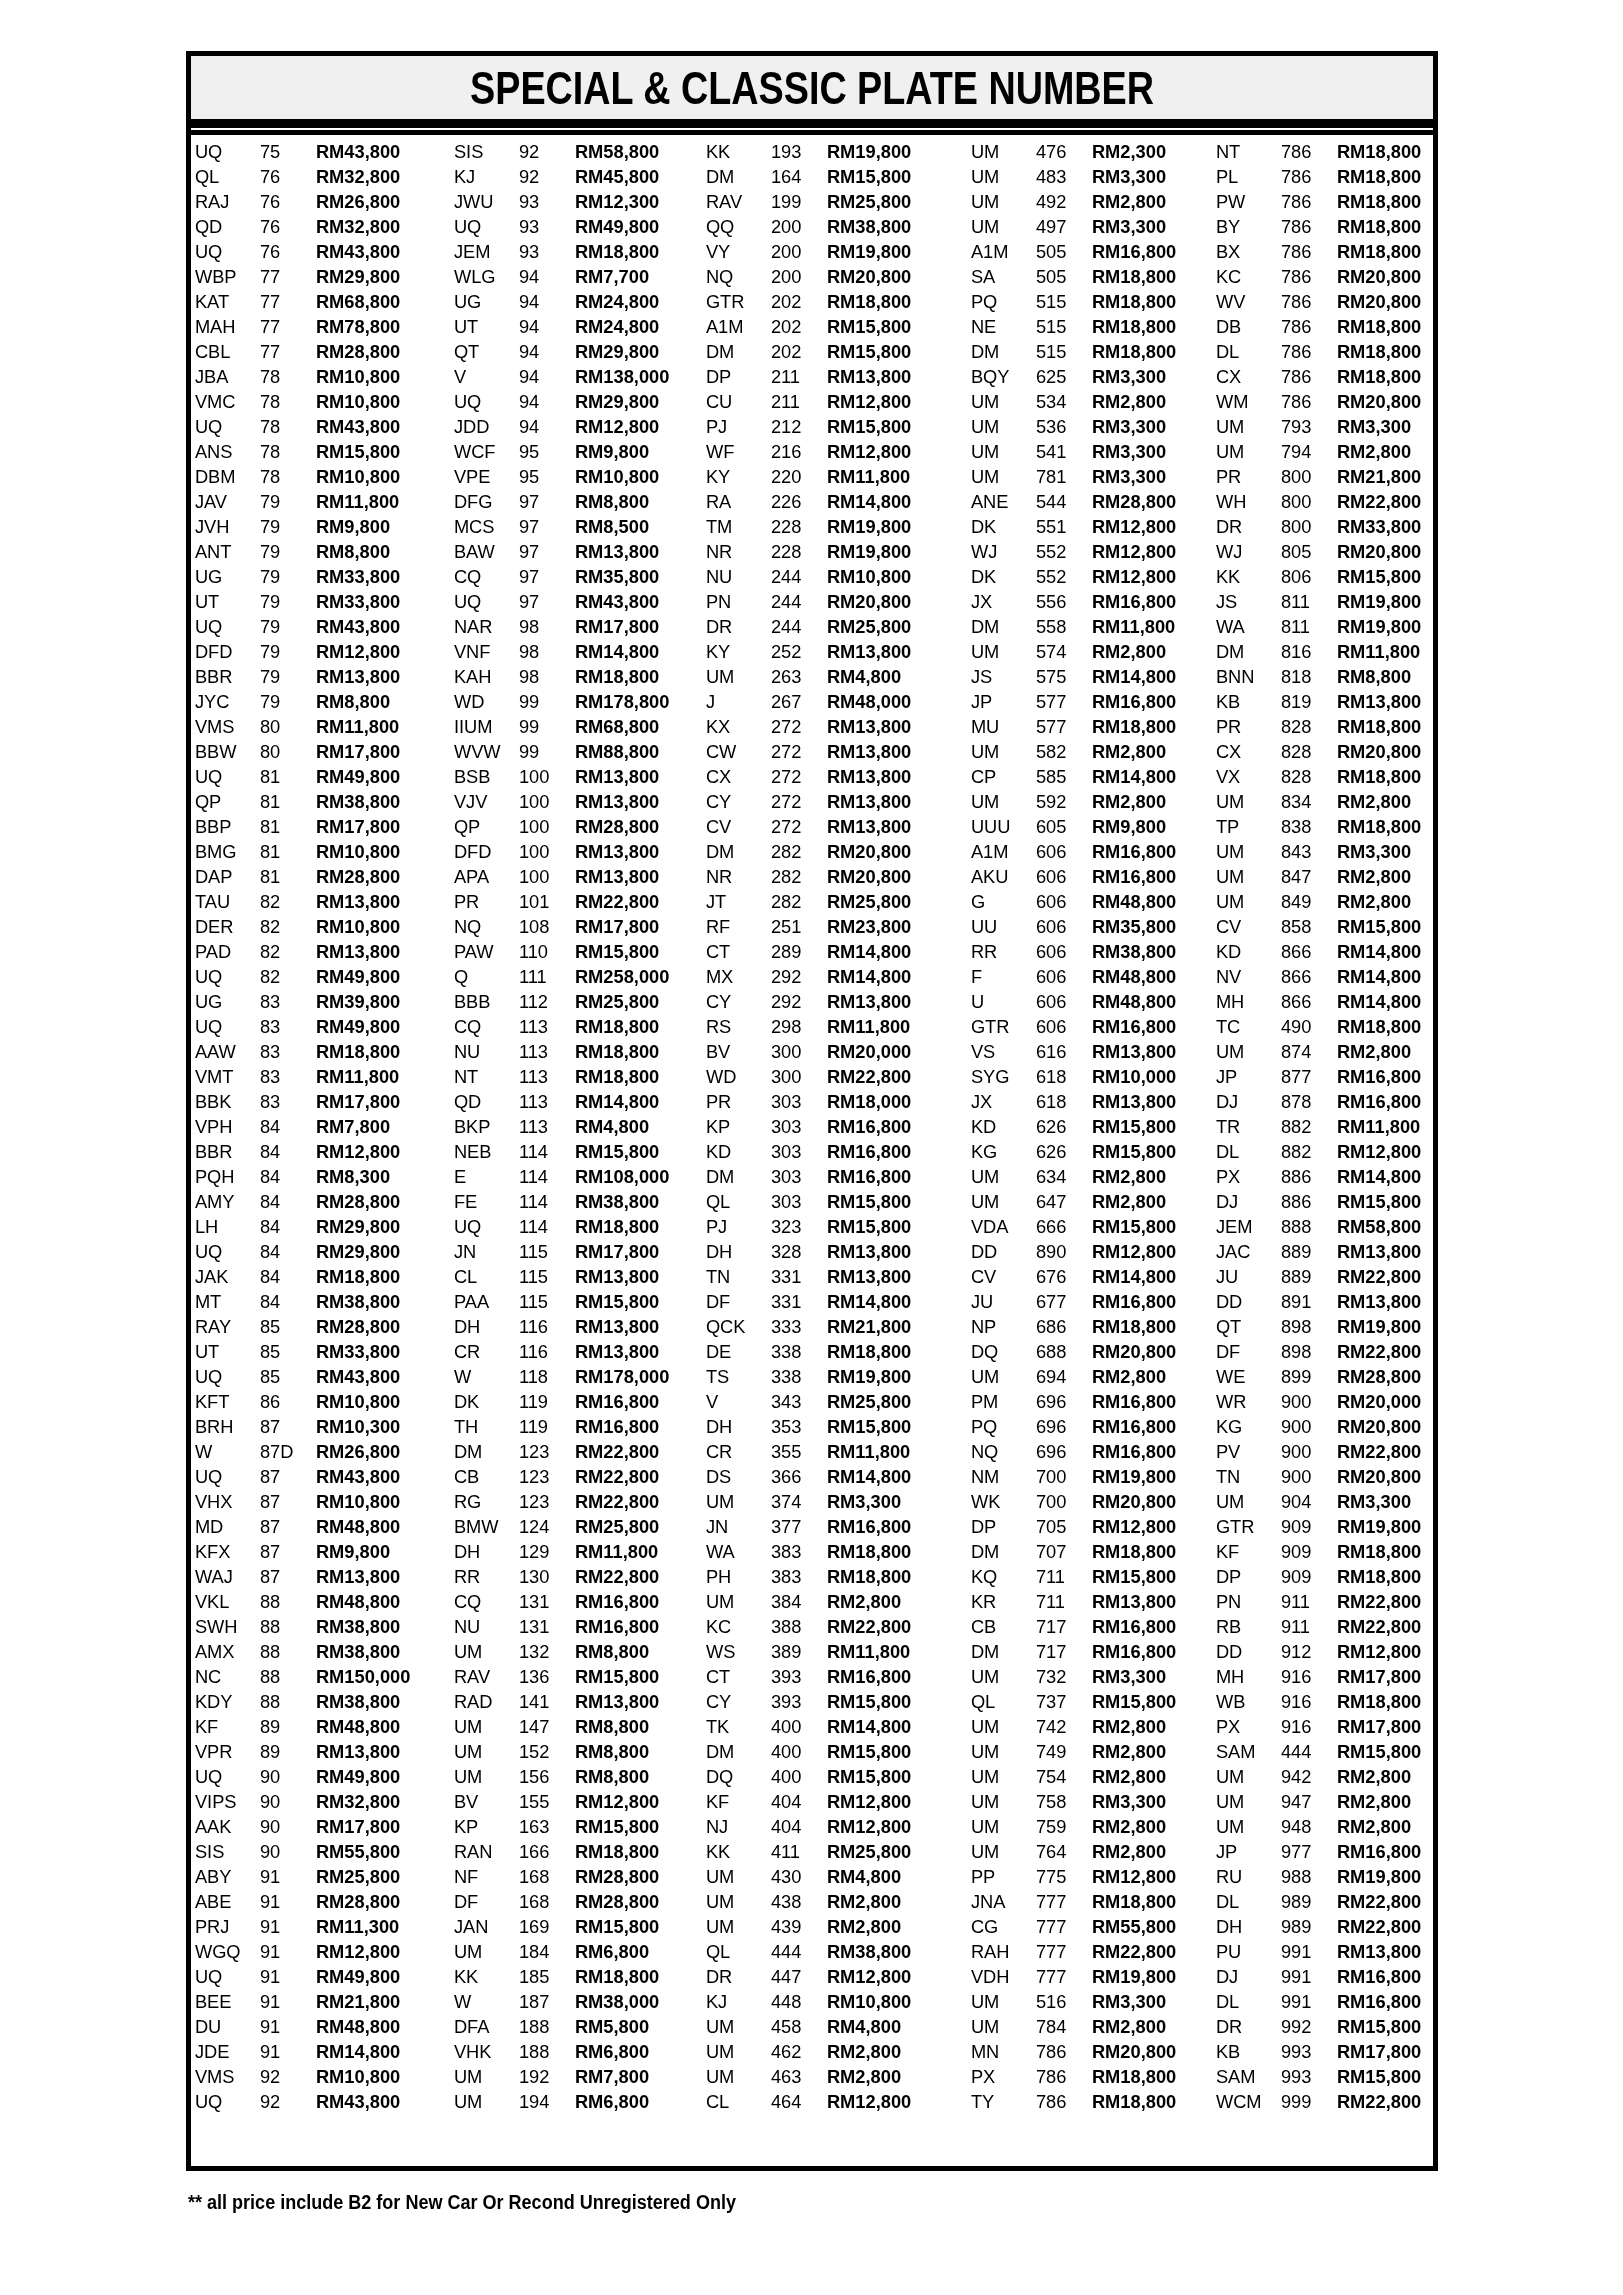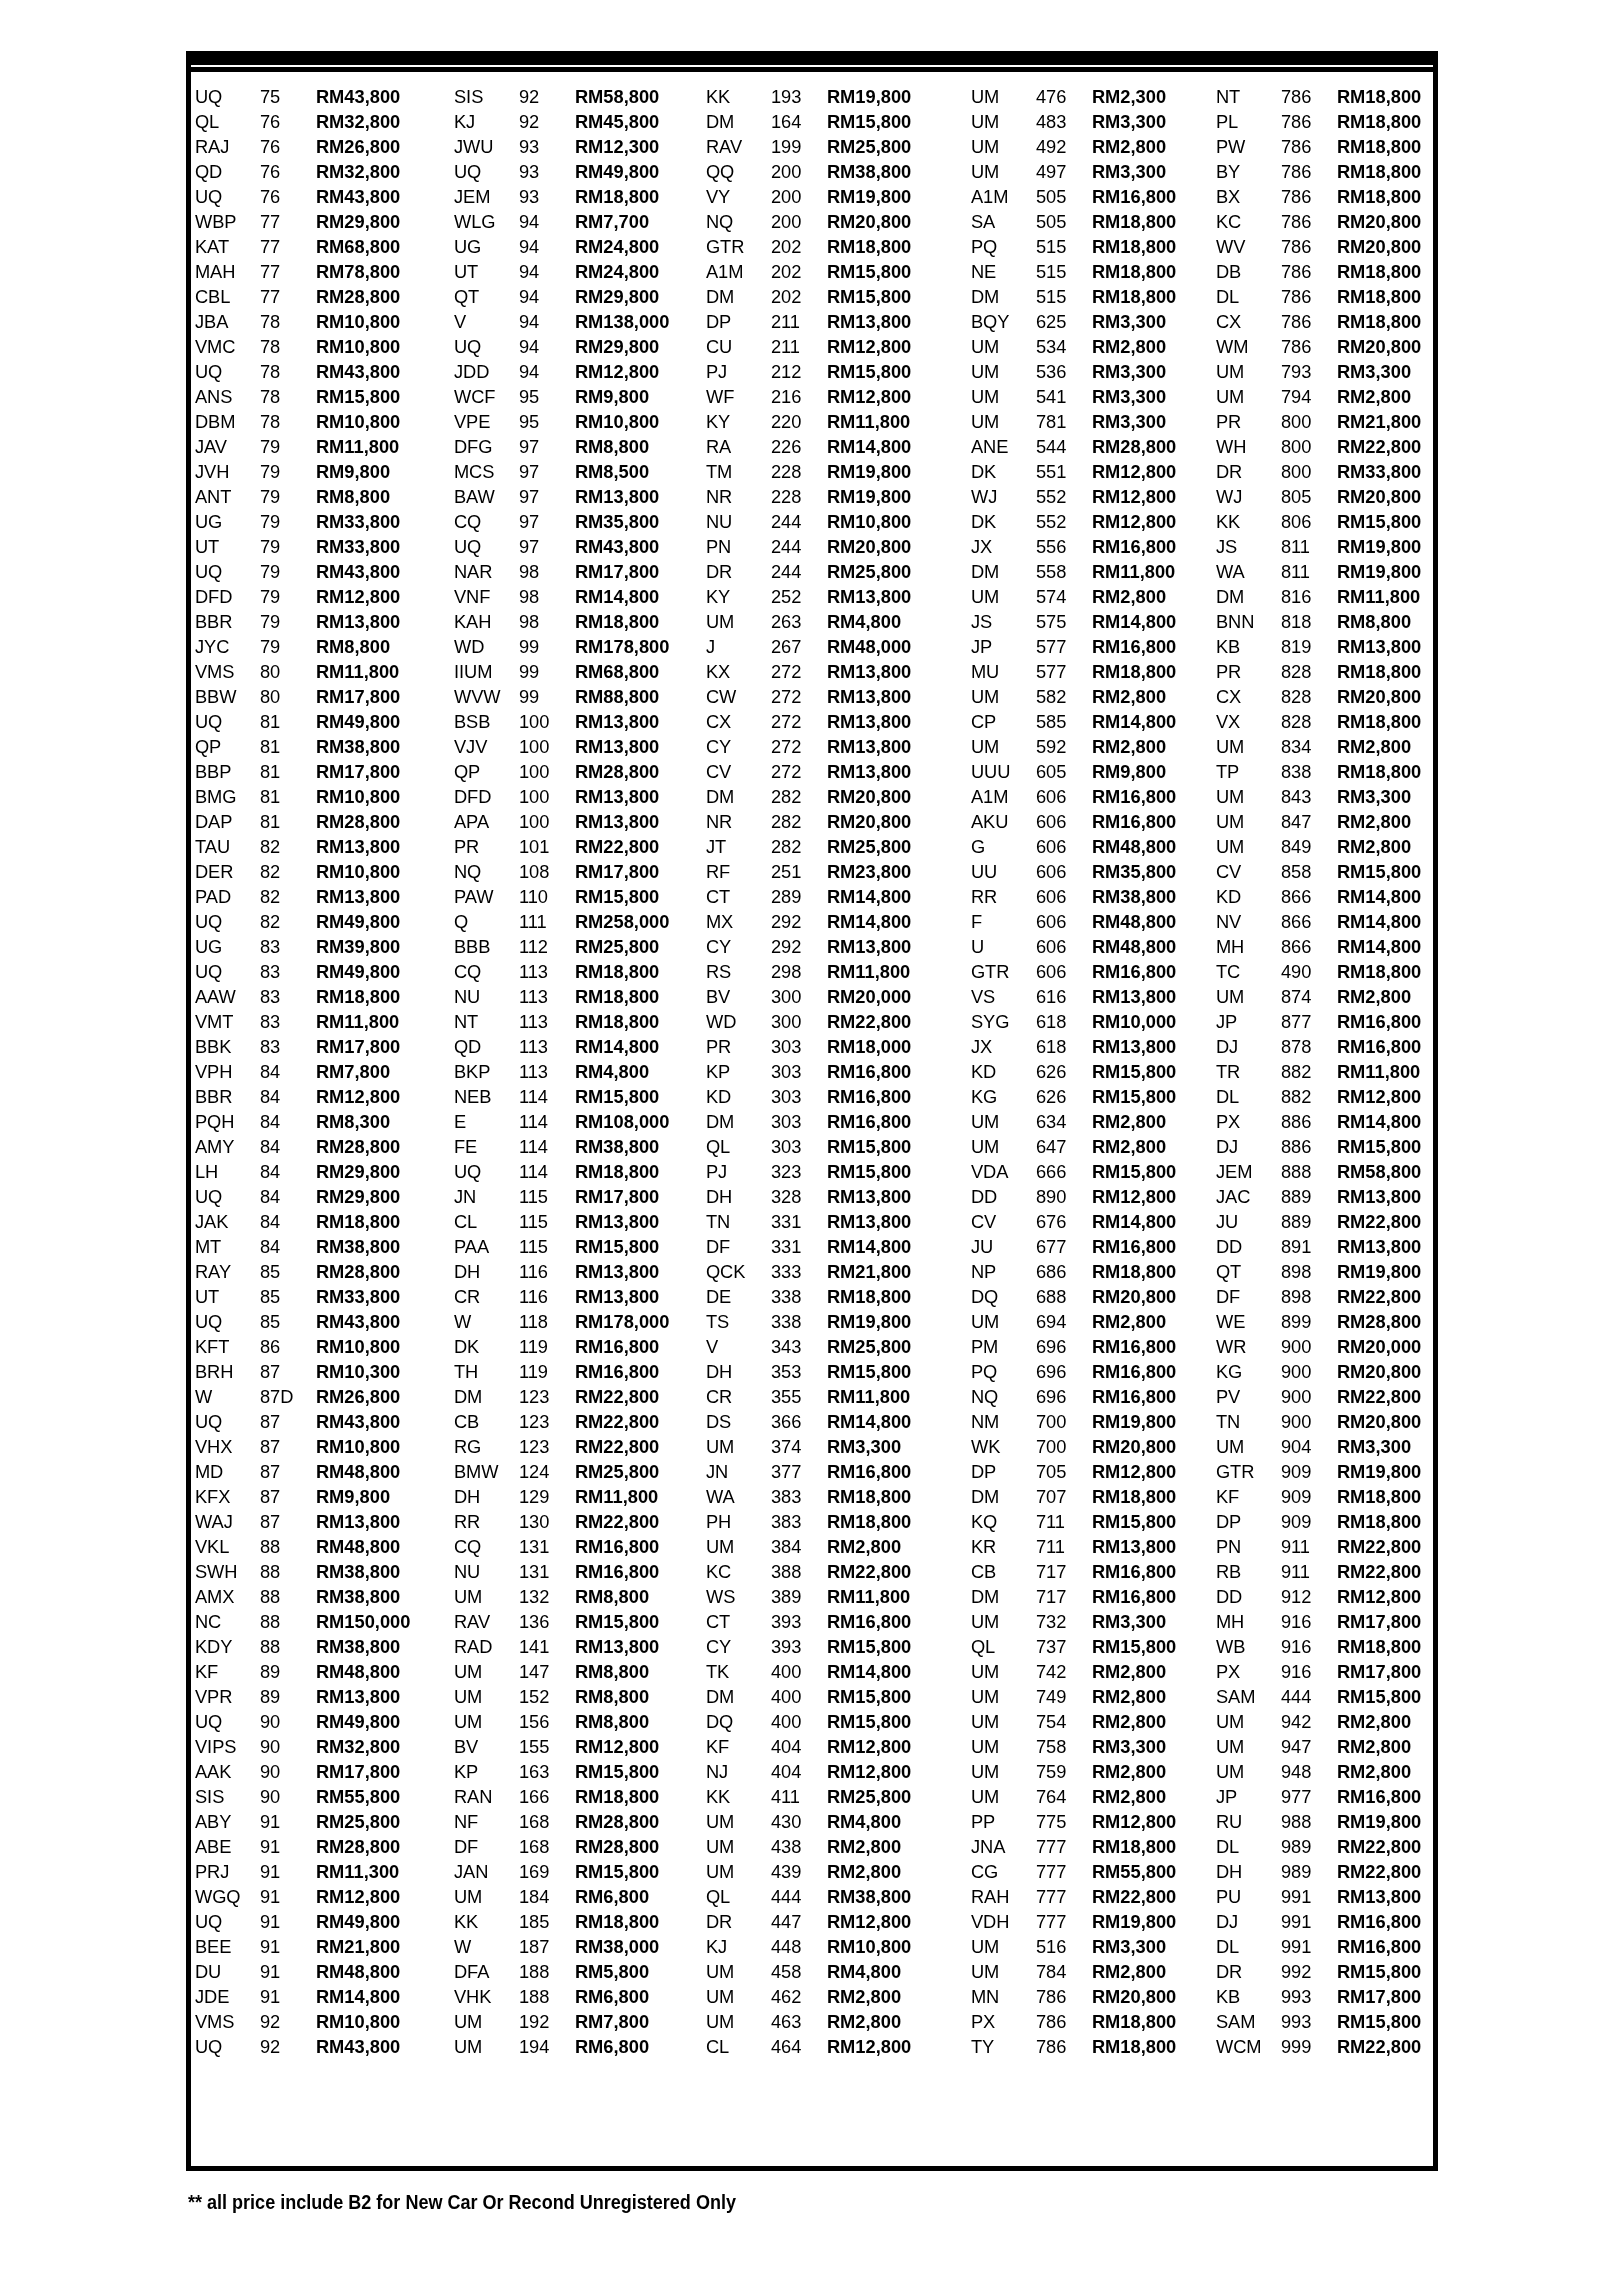--- a/index.html
+++ b/index.html
@@ -41,21 +41,21 @@
     letter-spacing: 0px;
     transform: scaleX(0.82);
     white-space: nowrap;
   }
   .rule-bar-1 { height: 8.5px; background: #000000; }
   .rule-gap   { height: 2.6px;  background: #ffffff; }
   .rule-bar-2 { height: 4.6px;  background: #000000; }
 
   .table-area {
     position: relative;
-    padding-top: 12px;
+    padding-top: 4px;
   }
   .row {
     display: grid;
     grid-template-columns: 259px 252px 265px 245px 1fr;
     height: 25px;
     line-height: 25px;
   }
   .grp {
     display: grid;
     grid-template-columns: 65px 56px 1fr;
@@ -80,20 +80,23 @@
     transform: scaleX(0.92);
     transform-origin: left center;
     white-space: nowrap;
   }
 </style>
 </head>
 <body>
 
 <div class="page">
   <div class="sheet-box">
+    <div class="title-band">
+      <div class="title-text">SPECIAL &amp; CLASSIC PLATE NUMBER</div>
+    </div>
     <div class="rule-bar-1"></div>
     <div class="rule-gap"></div>
     <div class="rule-bar-2"></div>
     <div class="table-area">
         <div class="row">
           <div class="grp">
             <span class="cell plate">UQ</span>
             <span class="cell number">75</span>
             <span class="cell price">RM43,800</span>
           </div>

